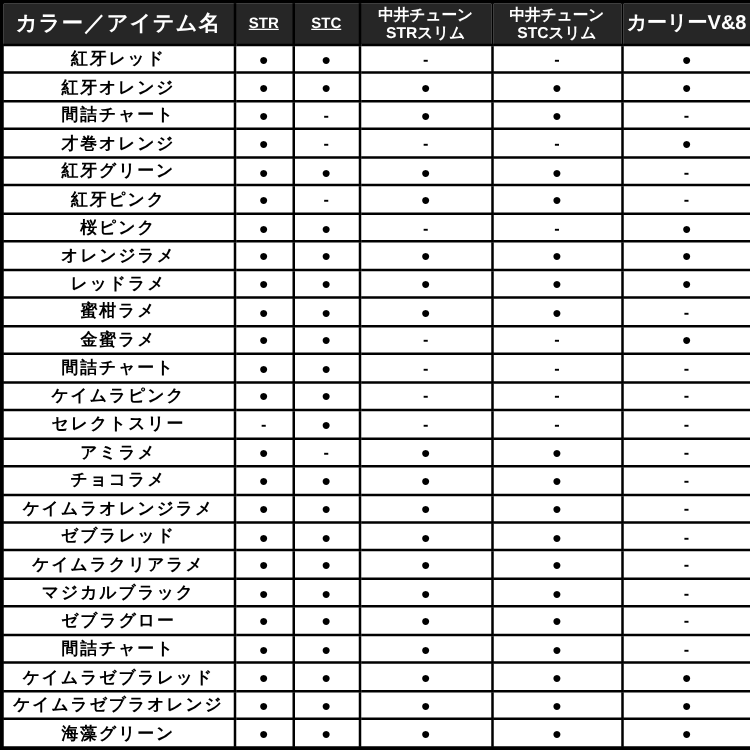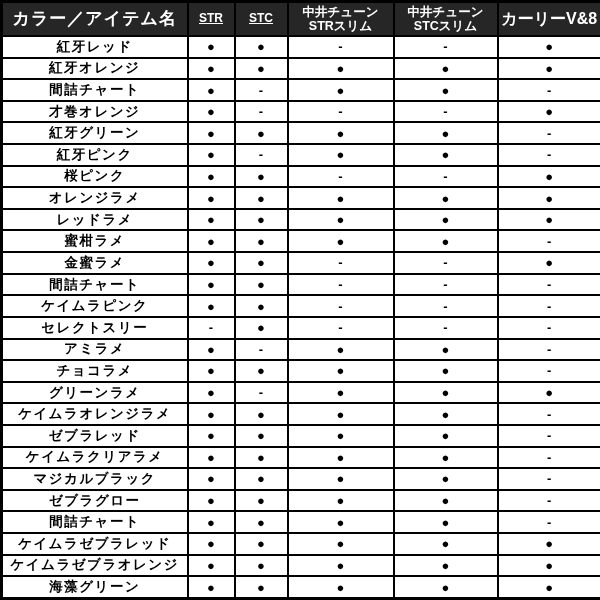--- a/index.html
+++ b/index.html
@@ -210,28 +210,20 @@
         </tr>
         <tr>
           <td class="name-cell">チョコラメ</td>
           <td class="mark-cell dot">●</td>
           <td class="mark-cell dot">●</td>
           <td class="mark-cell dot">●</td>
           <td class="mark-cell dot">●</td>
           <td class="mark-cell dash">-</td>
         </tr>
         <tr>
-          <td class="name-cell">グリーンラメ</td>
-          <td class="mark-cell dot">●</td>
-          <td class="mark-cell dash">-</td>
-          <td class="mark-cell dot">●</td>
-          <td class="mark-cell dot">●</td>
-          <td class="mark-cell dot">●</td>
-        </tr>
-        <tr>
           <td class="name-cell">ケイムラオレンジラメ</td>
           <td class="mark-cell dot">●</td>
           <td class="mark-cell dot">●</td>
           <td class="mark-cell dot">●</td>
           <td class="mark-cell dot">●</td>
           <td class="mark-cell dash">-</td>
         </tr>
         <tr>
           <td class="name-cell">ゼブラレッド</td>
           <td class="mark-cell dot">●</td>

